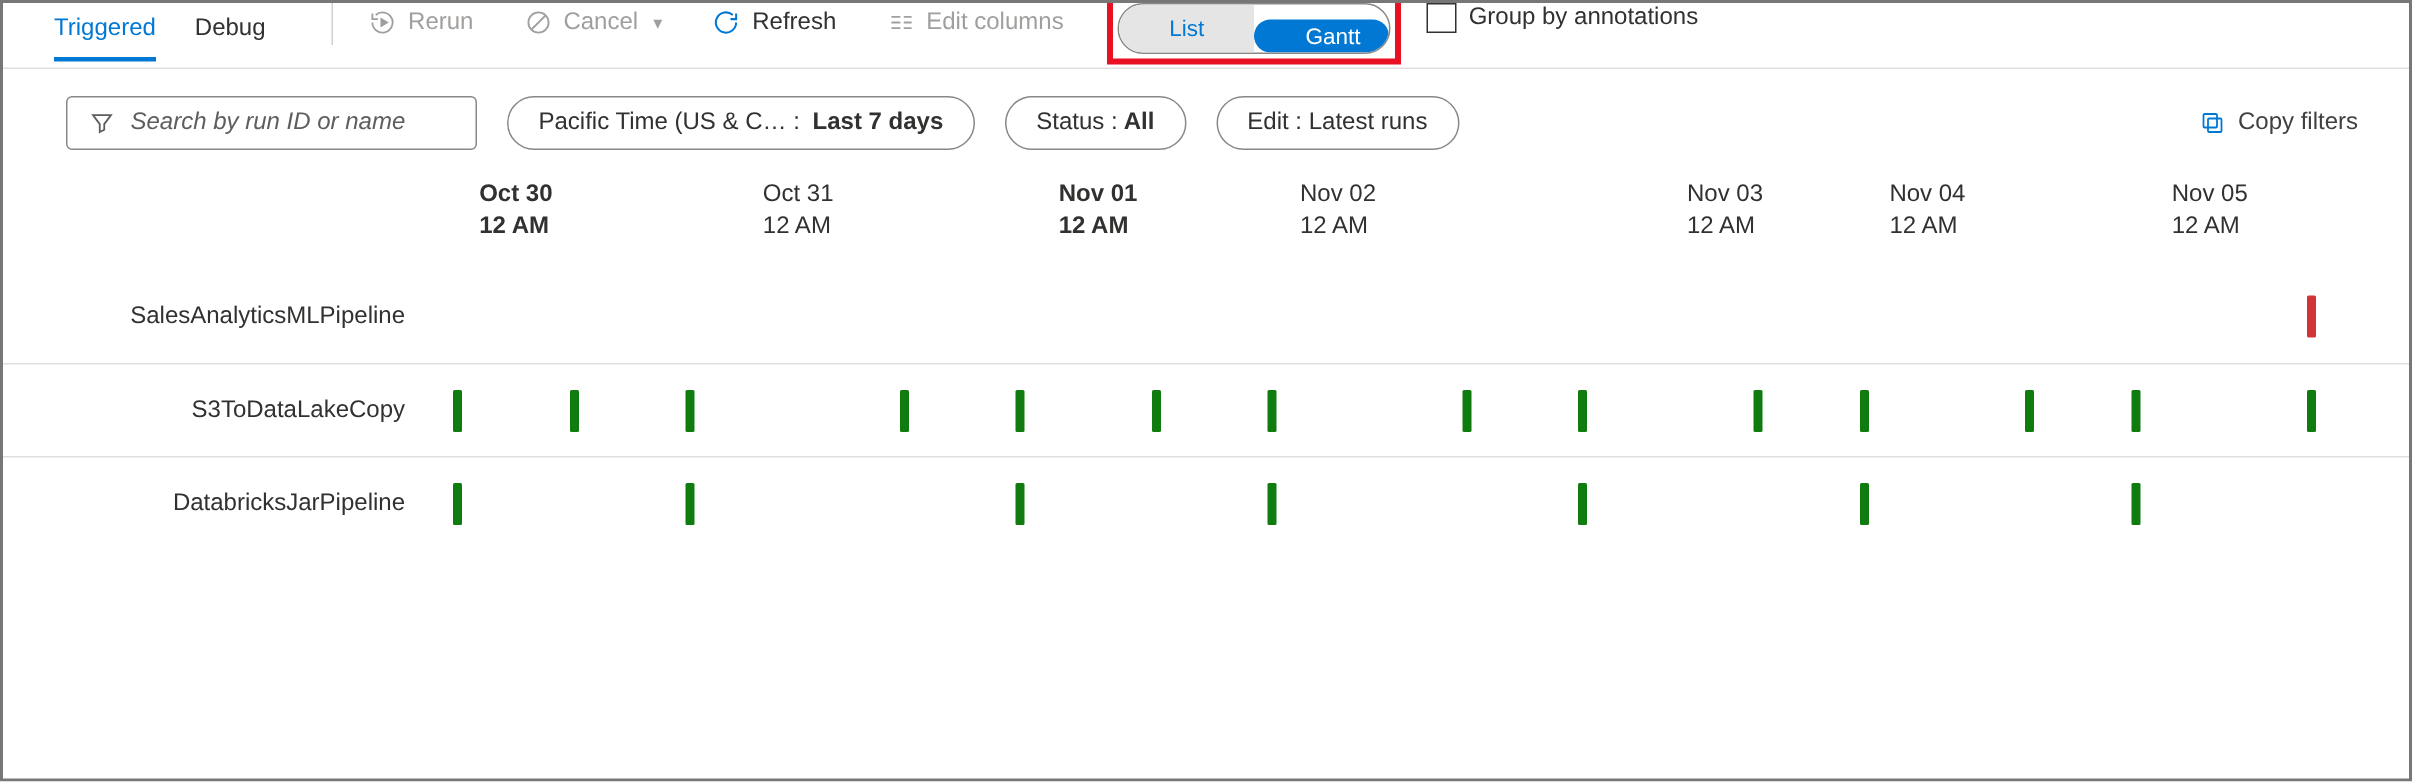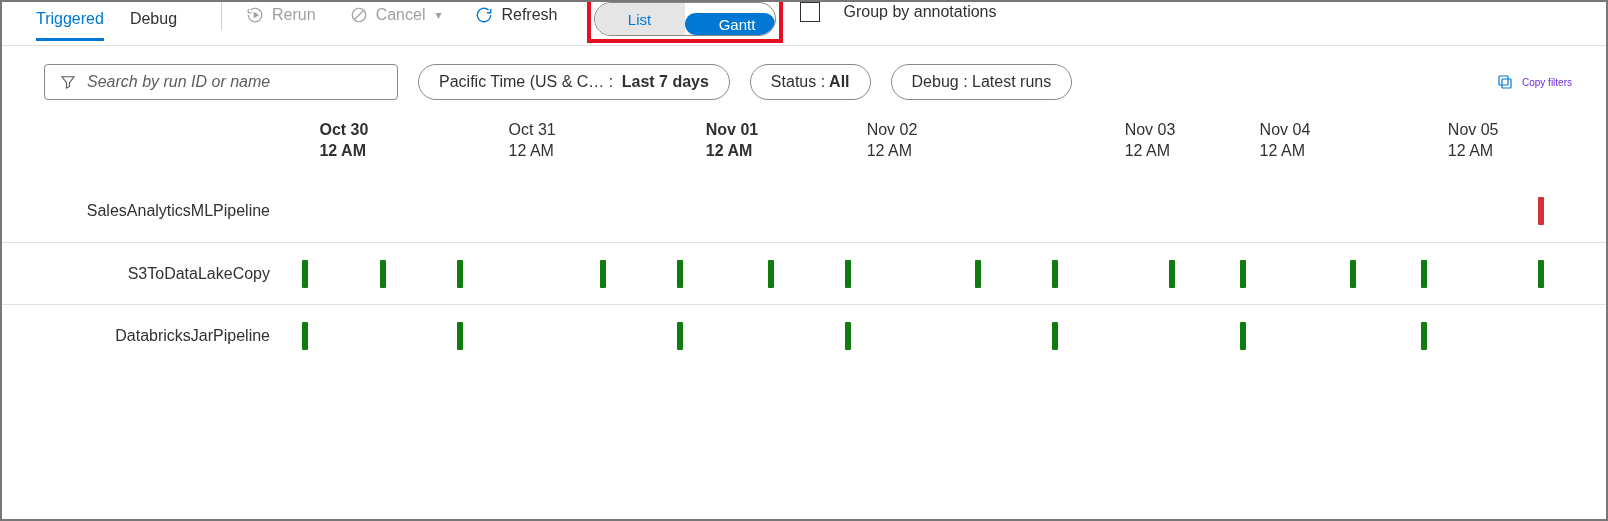--- a/index.html
+++ b/index.html
@@ -85,21 +85,21 @@
     position: absolute;
     top: -7px; left: -7px;
     width: 196px; height: 48px;
     border: 4px solid #e81123;
     pointer-events: none;
   }
 
   .checkbox-row {
     display: flex;
     align-items: center;
-    gap: 24px;
+    gap: 8px;
     margin-left: 24px;
     font-size: 16px;
   }
   .checkbox {
     width: 20px; height: 20px;
     border: 1px solid #323130;
   }
 
   .filters {
     display: flex;
@@ -109,21 +109,21 @@
     flex-wrap: wrap;
   }
   .search-box {
     display: flex;
     align-items: center;
     gap: 10px;
     border: 1px solid #8a8886;
     border-radius: 4px;
     height: 36px;
     padding: 0 14px;
-    width: 354px;
+    width: 274px;
     color: #605e5c;
     font-style: italic;
     font-size: 16px;
   }
   .pill {
     display: flex;
     align-items: center;
     border: 1px solid #8a8886;
     border-radius: 20px;
     height: 36px;
@@ -133,22 +133,22 @@
     cursor: pointer;
     white-space: nowrap;
   }
   .pill .bold { font-weight: 600; margin-left: 4px; }
   .pill.addfilter { color: #0078d4; gap: 8px; }
   .copy-filters {
     margin-left: auto;
     display: flex;
     align-items: center;
     gap: 8px;
-    color: #6d28d9;
-    font-size: 10px;
+    color: #404040;
+    font-size: 16px;
     cursor: pointer;
   }
   .copy-filters .icon { stroke: #0078d4; }
 
   
   .gantt {
     position: relative;
     margin-top: 10px;
   }
   .timeline-header {
@@ -232,20 +232,31 @@
     </div>
 
     <div class="tbtn enabled">
       <svg class="icon icon-refresh" viewBox="0 0 24 24" fill="none" stroke="#0078d4" stroke-width="1.8">
         <path d="M21 12a9 9 0 1 1-3-6.7"></path>
           <path d="M21 4v5h-5"></path>
       </svg>
       <span>Refresh</span>
     </div>
 
+    <div class="tbtn">
+      <svg class="icon" viewBox="0 0 24 24" fill="none" stroke="#a19f9d" stroke-width="1.6">
+        <line x1="3" y1="7" x2="11" y2="7"></line>
+          <line x1="3" y1="12" x2="11" y2="12"></line>
+          <line x1="3" y1="17" x2="11" y2="17"></line>
+        <line x1="14" y1="7" x2="21" y2="7"></line>
+          <line x1="14" y1="12" x2="21" y2="12"></line>
+          <line x1="14" y1="17" x2="21" y2="17"></line>
+      </svg>
+      <span>Edit columns</span>
+    </div>
 
     <div class="seg-wrap">
       <div class="seg">
         <div class="seg-opt list">List</div>
         <div class="seg-opt gantt">Gantt</div>
       </div>
       <div class="highlight-box"></div>
     </div>
 
     <div class="checkbox-row">
@@ -267,21 +278,21 @@
       <span>&nbsp;:&nbsp;</span>
       <span class="bold">Last 7 days</span>
     </div>
 
     <div class="pill">
       <span>Status :</span>
       <span class="bold">All</span>
     </div>
 
     <div class="pill">
-      <span>Debug :</span>
+      <span>Edit :</span>
       <span>&nbsp;</span>
       <span>Latest runs</span>
     </div>
 
 
     <div class="copy-filters">
       <svg class="icon" viewBox="0 0 24 24" fill="none" stroke="#0078d4" stroke-width="1.6">
         <rect x="8" y="8" width="12" height="12" rx="1"></rect>
           <rect x="4" y="4" width="12" height="12" rx="1"></rect>
       </svg>

